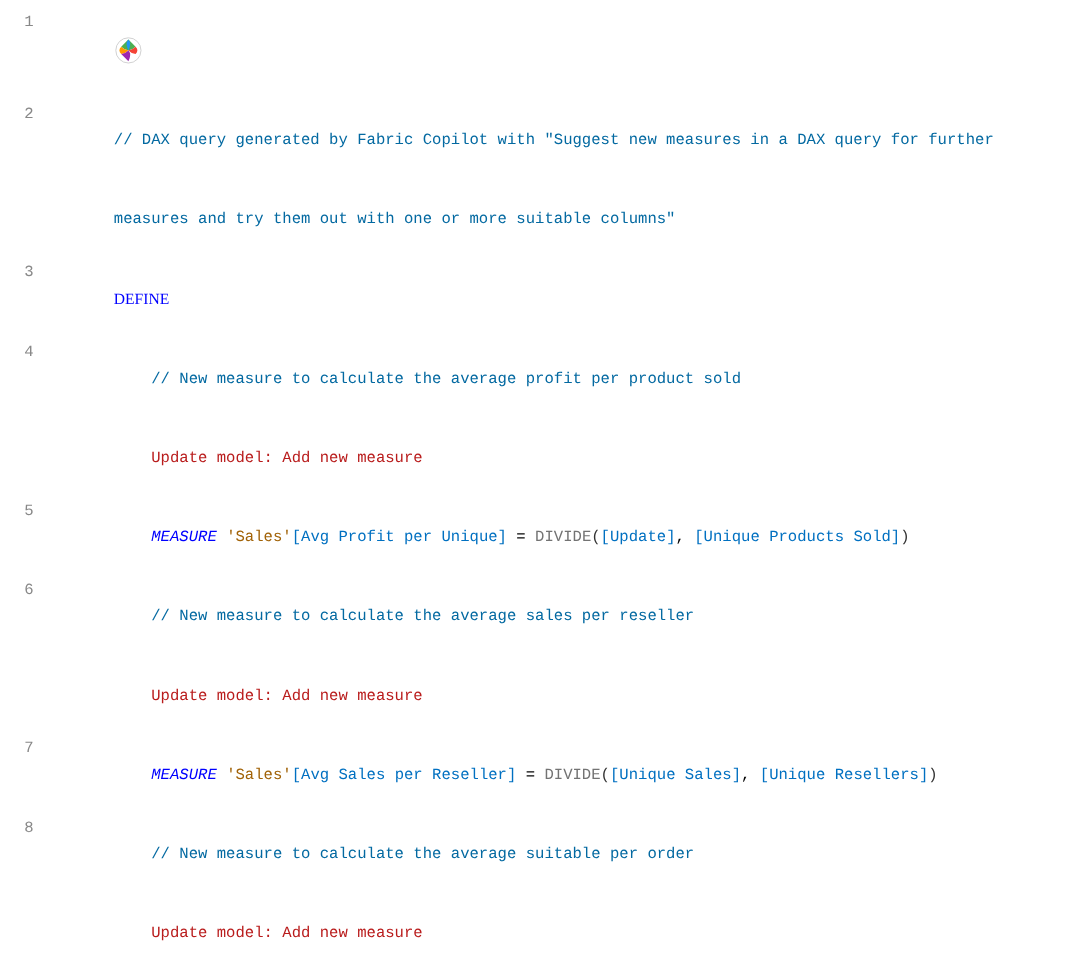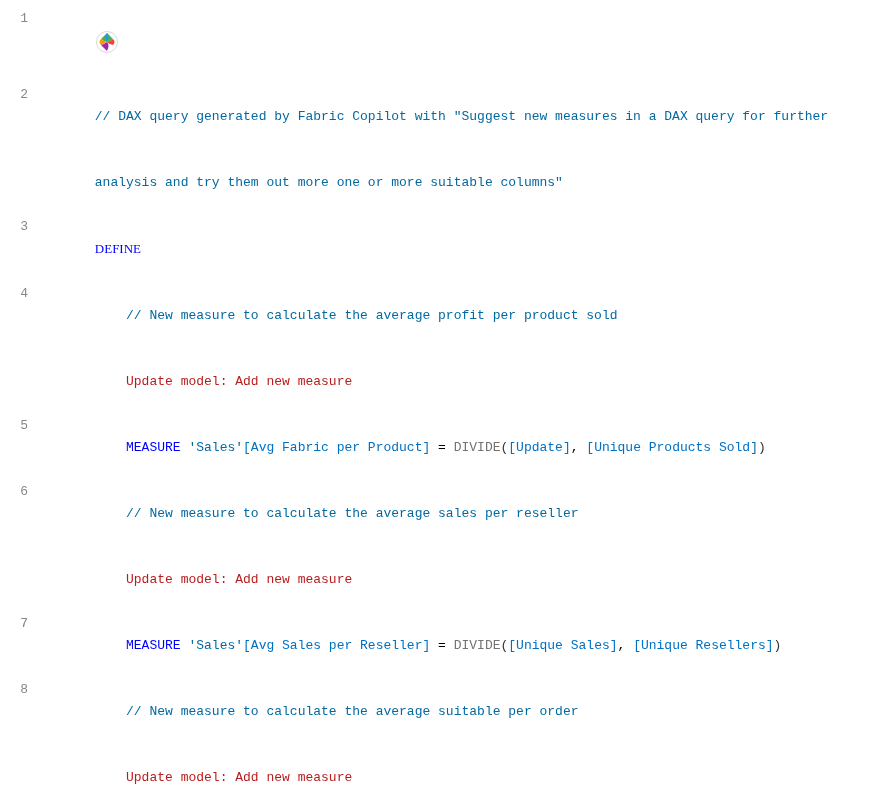--- a/index.html
+++ b/index.html
@@ -41,22 +41,22 @@
     .line-content {
       flex: 1;
       white-space: pre;
       font-size: 13px;
       line-height: 22px;
       padding-left: 8px;
     }
 
     .comment { color: #0369a1; }
     .keyword-define { color: #0000ff; font-weight: normal; font-family: Liberation Serif, serif; }
-    .keyword-measure { color: #0000ff; }
-    .table-ref { color: #0369a1; }
+    .keyword-measure { color: #0000ff; font-style: italic; }
+    .table-ref { color: #a16207; }
     .function-name { color: #737373; }
     .bracket { color: #0070c1; }
     .sub-comment { color: #b91c1c; font-style: normal; }
     .paren { color: #333; }
 
     .logo {
       width: 24px;
       height: 24px;
     }
   </style>
@@ -82,21 +82,21 @@
   <div class="code-line">
     <div class="line-number">2</div>
     <div class="line-content">
       <span class="comment">// DAX query generated by Fabric Copilot with "Suggest new measures in a DAX query for further</span>
     </div>
   </div>
 
   <div class="code-line">
     <div class="line-number"></div>
     <div class="line-content">
-      <span class="comment">analysis and try them out more one or more suitable columns"</span>
+      <span class="comment">measures and try them out with one or more suitable columns"</span>
     </div>
   </div>
 
   <div class="code-line">
     <div class="line-number">3</div>
     <div class="line-content">
       <span class="keyword-define">DEFINE</span>
     </div>
   </div>
 
@@ -110,21 +110,21 @@
   <div class="code-line">
     <div class="line-number"></div>
     <div class="line-content">
       <span class="sub-comment">    Update model: Add new measure</span>
     </div>
   </div>
 
   <div class="code-line">
     <div class="line-number">5</div>
     <div class="line-content">
-      <span class="keyword-measure">    MEASURE </span><span class="table-ref">'Sales'</span><span class="bracket">[Avg Fabric per Product]</span><span> = </span><span class="function-name">DIVIDE</span><span class="paren">(</span><span class="bracket">[Update]</span><span>, </span><span class="bracket">[Unique Products Sold]</span><span class="paren">)</span>
+      <span class="keyword-measure">    MEASURE </span><span class="table-ref">'Sales'</span><span class="bracket">[Avg Profit per Unique]</span><span> = </span><span class="function-name">DIVIDE</span><span class="paren">(</span><span class="bracket">[Update]</span><span>, </span><span class="bracket">[Unique Products Sold]</span><span class="paren">)</span>
     </div>
   </div>
 
   <div class="code-line">
     <div class="line-number">6</div>
     <div class="line-content">
       <span class="comment">    // New measure to calculate the average sales per reseller</span>
     </div>
   </div>
 

